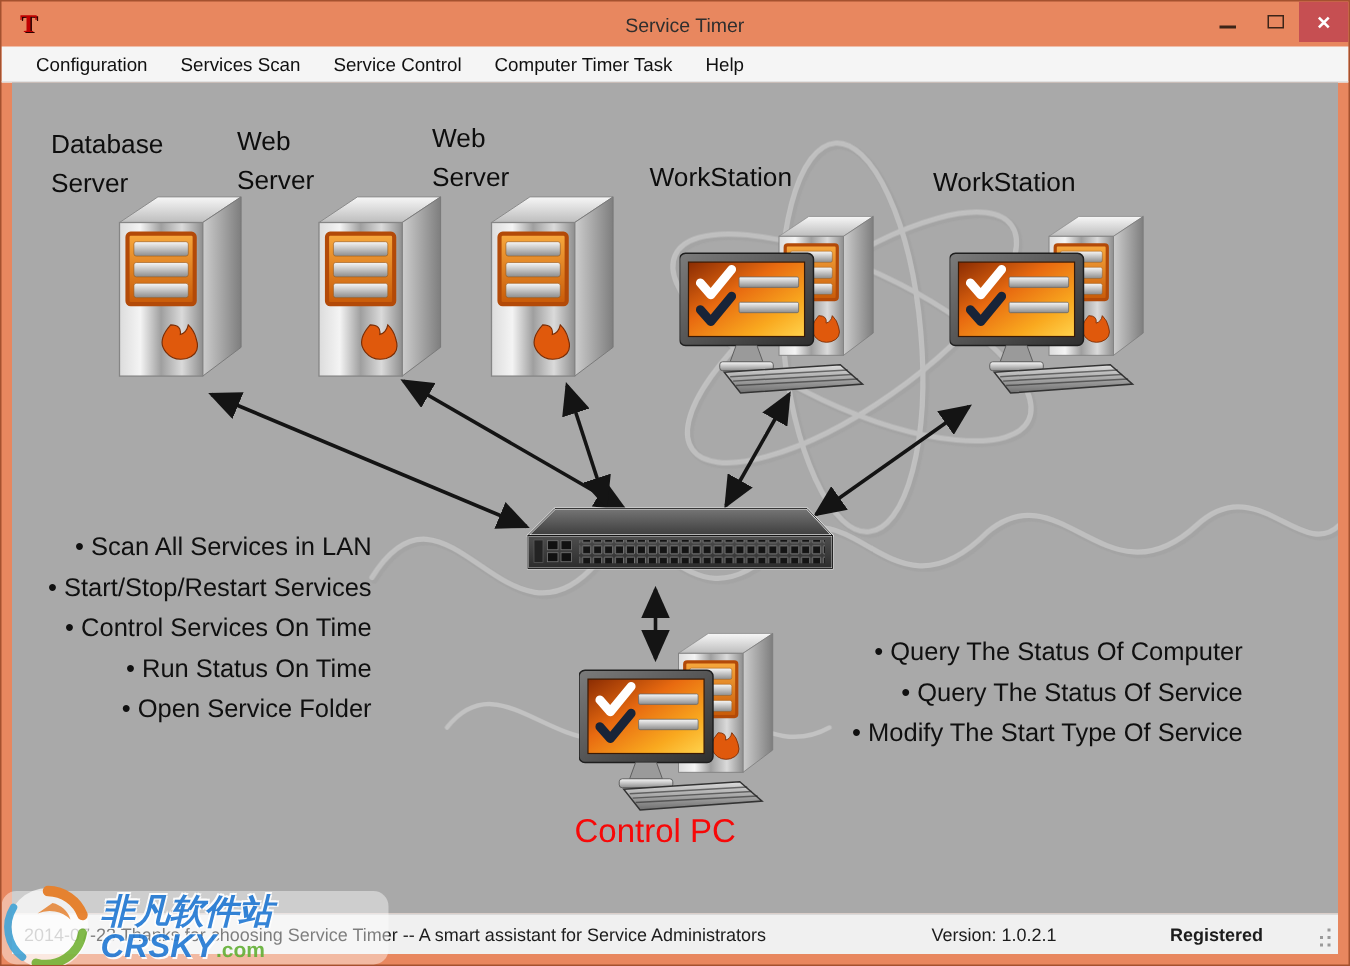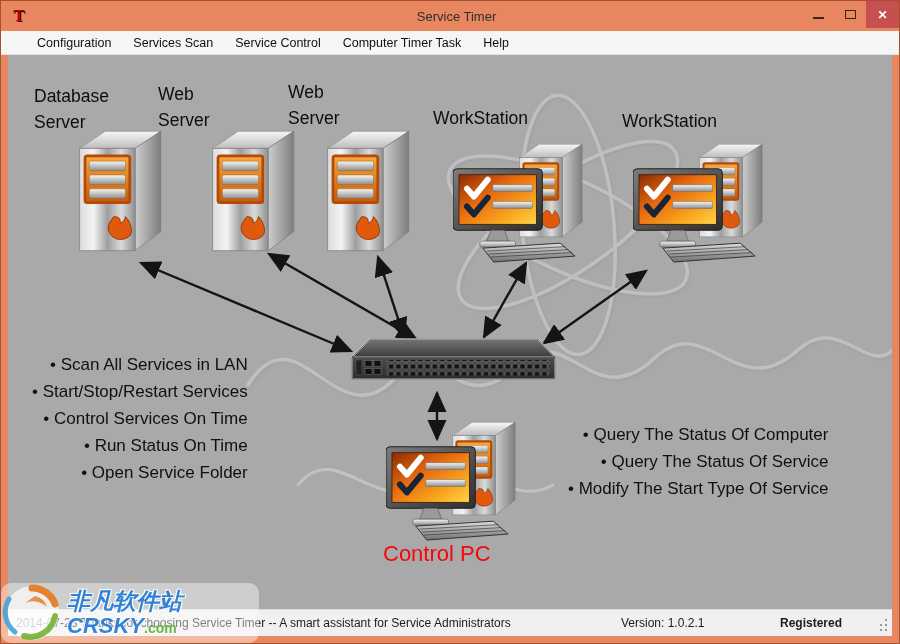--- a/index.html
+++ b/index.html
@@ -25,21 +25,21 @@
   .win-buttons { margin-left:auto; display:flex; height:27px; align-self:flex-start; }
   .wbtn { width:32px; display:flex; align-items:center; justify-content:center; cursor:default; }
   .min-glyph { width:11px; height:2px; background:#3c2418; margin-top:6px; }
   .max-glyph { width:11px; height:9px; border:1.5px solid #3c2418; background:transparent; }
   .wbtn.close { width:33px; background:#c64f52; }
   .close-glyph { color:#fff; font-size:12px; font-weight:bold; line-height:1; }
 
   
   .menubar {
     height:24px; background:#f5f5f5; border-bottom:1px solid #e2e2e2;
-    display:flex; align-items:stretch; padding-left:25px;
+    display:flex; align-items:stretch; padding-left:12px;
     font-size:12.5px; color:#101010;
   }
   .menu-item { padding:0 11px; display:flex; align-items:center; }
 
   
   .content {
     position:absolute; top:54px; left:7px; right:7px; bottom:34px;
     background:#a9a9a9; overflow:hidden;
   }
   .layer { position:absolute; left:0; top:0; width:886px; height:556px; }
@@ -83,21 +83,21 @@
   .sb-msg { position:absolute; left:8px; top:6px; white-space:nowrap; }
   .sb-version { position:absolute; left:613px; top:6px; }
   .sb-reg { position:absolute; left:772px; top:6px;font-weight:bold; }
   .grip {
     position:absolute; right:5px; bottom:5px; width:2px; height:2px; background:#9a9a9a;
     box-shadow:0 -5px #9a9a9a, 0 -10px #9a9a9a, -5px 0 #9a9a9a, -5px -5px #9a9a9a;
   }
 
   
   .site-logo {
-    position:absolute; left:0; bottom:0; width:258px; height:60px; z-index:60;
+    position:absolute; left:0; bottom:0; width:258px; height:49px; z-index:60;
     background:rgba(255,255,255,0.45); border-radius:10px;
     display:flex; align-items:center; opacity:0.95;
   }
   .logo-text { margin-left:4px; line-height:1.05; }
   .logo-cn {
     font-size:23px; font-weight:bold; font-style:italic; color:#2b7fd6;
     text-shadow:-1px -1px 0 #fff, 1px -1px 0 #fff, -1px 1px 0 #fff, 1px 1px 0 #fff;
   }
   .logo-en { font-size:22px; font-weight:bold; font-style:italic; color:#2b7fd6;
     text-shadow:-1px -1px 0 #fff, 1px 1px 0 #fff; }

